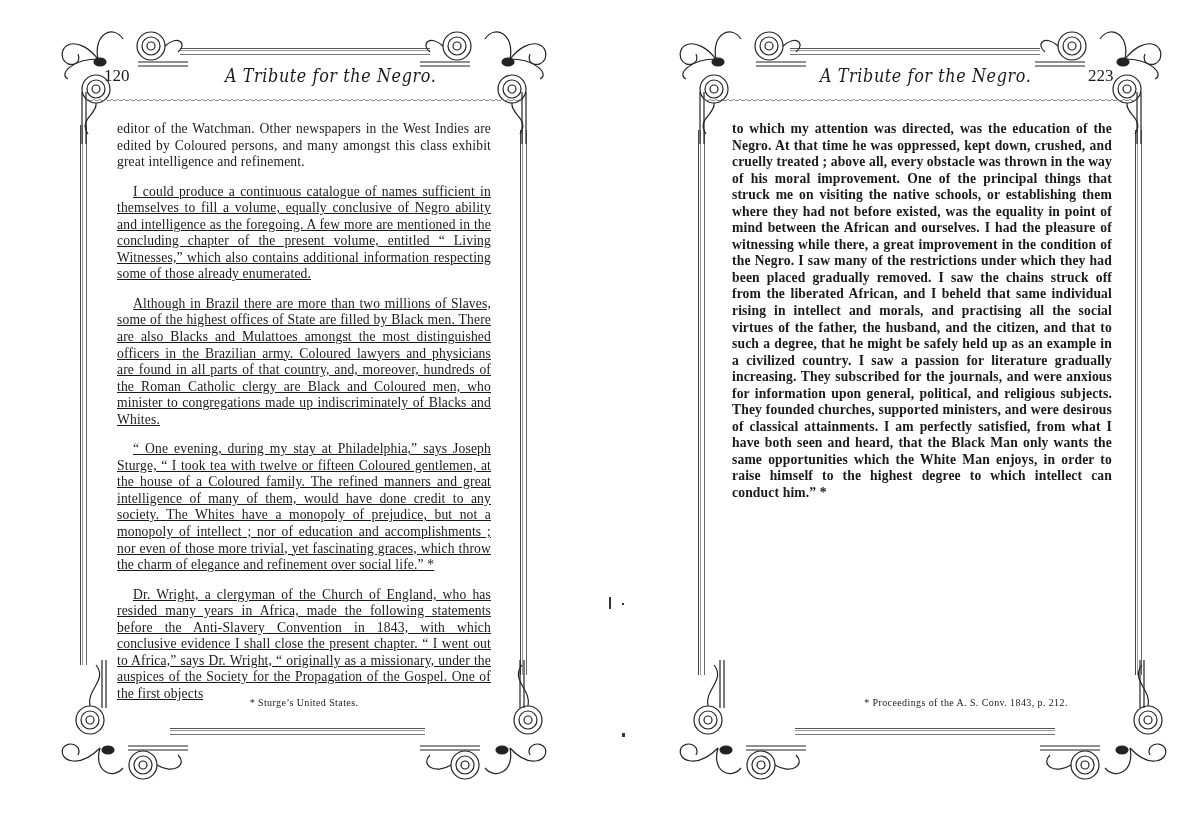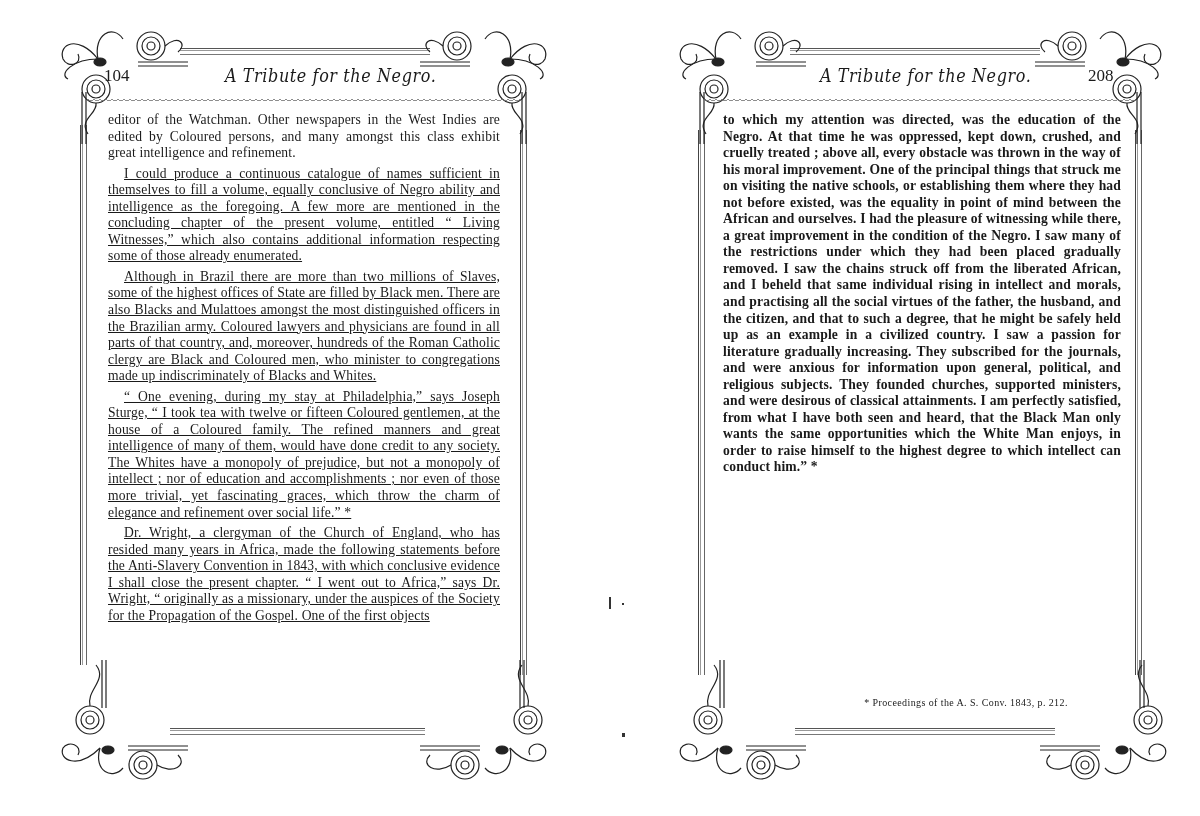--- a/index.html
+++ b/index.html
@@ -26,21 +26,21 @@
   }
   .wavy {
     position: absolute; top: 98px; height: 6px;
     background-image: radial-gradient(circle at 3px -1px, transparent 3px, #666 3px, #666 3.8px, transparent 4px);
     background-size: 6px 6px; opacity: 0.75;
   }
   .text {
     position: absolute; top: 108px; font-size: 13.6px; line-height: 16.55px;
     text-align: justify; letter-spacing: 0.15px;
   }
-  .text p { margin: 4px; }
+  .text p { margin: 13px; }
   .text p.indent { text-indent: 16px; text-decoration: underline; }
   .footnote { position: absolute; font-size: 10px; text-align: center; letter-spacing: 0.4px; }
   .speck { position: absolute; background: #333; }
 </style>
 </head>
 <body>
 
 <div class="page left">
 
   <div class="hline" style="left:180px; top:48px; width:250px;"></div>
@@ -120,31 +120,32 @@
       <ellipse cx="82" cy="90" rx="6" ry="4" fill="#222"></ellipse>
       <path d="M0 86 L 60 86"></path>
         <path d="M0 90 L 60 90"></path>
       <path d="M31 105 C 15 115, 0 105, 10 95"></path>
       <path d="M100 0 L 100 48"></path>
         <path d="M104 0 L 104 48"></path>
       <path d="M108 46 C 112 30, 90 20, 102 5"></path>
     </svg>
   </div>
 
-  <div class="page-number" style="left:104px;">104</div>
+  <div class="page-number" style="left:104px;">120</div>
   <div class="title-black" style="left:225px;">A Tribute for the Negro.</div>
   <div class="wavy" style="left:88px; width:432px;"></div>
 
   <div class="text" style="left:104px; width:400px;">
     <p>editor of the Watchman.  Other newspapers in the West Indies are edited by Coloured persons, and many amongst this class exhibit great intelligence and refinement.</p>
     <p class="indent">I could produce a continuous catalogue of names sufficient in themselves to fill a volume, equally conclusive of Negro ability and intelligence as the foregoing.  A few more are mentioned in the concluding chapter of the present volume, entitled “ Living Witnesses,” which also contains additional information respecting some of those already enumerated.</p>
     <p class="indent">Although in Brazil there are more than two millions of Slaves, some of the highest offices of State are filled by Black men.  There are also Blacks and Mulattoes amongst the most distinguished officers in the Brazilian army. Coloured lawyers and physicians are found in all parts of that country, and, moreover, hundreds of the Roman Catholic clergy are Black and Coloured men, who minister to congregations made up indiscriminately of Blacks and Whites.</p>
     <p class="indent">“ One evening, during my stay at Philadelphia,” says Joseph Sturge, “ I took tea with twelve or fifteen Coloured gentlemen, at the house of a Coloured family.  The refined manners and great intelligence of many of them, would have done credit to any society.  The Whites have a monopoly of prejudice, but not a monopoly of intellect ; nor of education and accomplishments ; nor even of those more trivial, yet fascinating graces, which throw the charm of elegance and refinement over social life.” *</p>
     <p class="indent">Dr. Wright, a clergyman of the Church of England, who has resided many years in Africa, made the following statements before the Anti-Slavery Convention in 1843, with which conclusive evidence I shall close the present chapter.  “ I went out to Africa,” says Dr. Wright, “ originally as a missionary, under the auspices of the Society for the Propagation of the Gospel. One of the first objects</p>
   </div>
+  <div class="footnote" style="left:104px; width:400px; top:697px;">* Sturge’s United States.</div>
 </div>
 
 <div class="speck" style="left:609px; top:597px; width:2px; height:12px;"></div>
 <div class="speck" style="left:622px; top:603px; width:2px; height:2px;"></div>
 <div class="speck" style="left:622px; top:733px; width:3px; height:4px;"></div>
 
 <div class="page right" style="left:0; width:1200px;">
   <div class="hline" style="left:790px; top:48px; width:250px;"></div>
   <div class="hline" style="left:795px; top:728px; width:260px;"></div>
   <div class="vline" style="left:698px; top:130px; height:545px;"></div>
@@ -223,20 +224,20 @@
       <path d="M0 86 L 60 86"></path>
         <path d="M0 90 L 60 90"></path>
       <path d="M31 105 C 15 115, 0 105, 10 95"></path>
       <path d="M100 0 L 100 48"></path>
         <path d="M104 0 L 104 48"></path>
       <path d="M108 46 C 112 30, 90 20, 102 5"></path>
     </svg>
   </div>
 
   <div class="title-black" style="left:820px;">A Tribute for the Negro.</div>
-  <div class="page-number" style="left:1088px;">208</div>
+  <div class="page-number" style="left:1088px;">223</div>
   <div class="wavy" style="left:704px; width:432px;"></div>
 
   <div class="text" style="left:719px; width:406px;font-weight:bold;">
     <p>to which my attention was directed, was the education of the Negro.  At that time he was oppressed, kept down, crushed, and cruelly treated ; above all, every obstacle was thrown in the way of his moral improvement.  One of the principal things that struck me on visiting the native schools, or establishing them where they had not before existed, was the equality in point of mind between the African and ourselves.  I had the pleasure of witnessing while there, a great improvement in the condition of the Negro.  I saw many of the restrictions under which they had been placed gradually removed.  I saw the chains struck off from the liberated African, and I beheld that same individual rising in intellect and morals, and practising all the social virtues of the father, the husband, and the citizen, and that to such a degree, that he might be safely held up as an example in a civilized country.  I saw a passion for literature gradually increasing.  They subscribed for the journals, and were anxious for information upon general, political, and religious subjects.  They founded churches, supported ministers, and were desirous of classical attainments.  I am perfectly satisfied, from what I have both seen and heard, that the Black Man only wants the same opportunities which the White Man enjoys, in order to raise himself to the highest degree to which intellect can conduct him.” *</p>
   </div>
   <div class="footnote" style="left:719px; width:406px; top:697px;margin-left:44px;">* Proceedings of the A. S. Conv. 1843, p. 212.</div>
 </div>
 
 </body></html>

